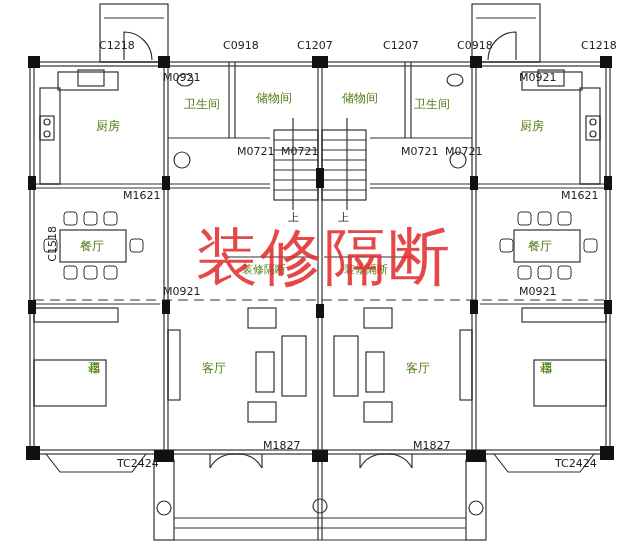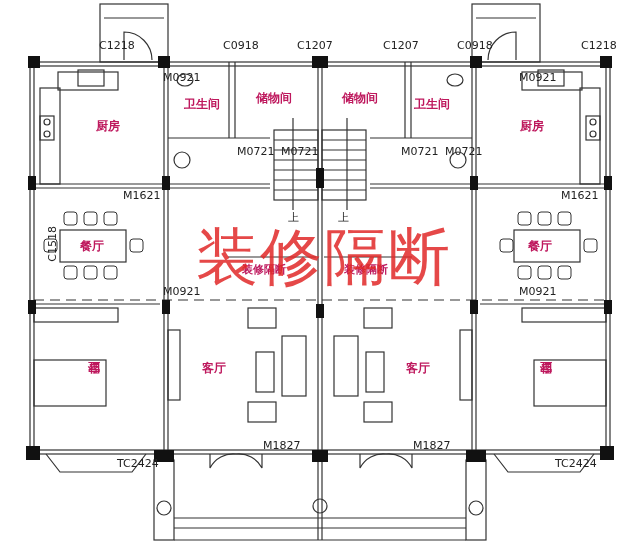--- a/index.html
+++ b/index.html
@@ -1,19 +1,19 @@
 <!DOCTYPE html>
 <html><head>
 <meta charset="utf-8">
 <style>
   html, body { margin: 0; padding: 0; background: #ffffff; }
   body { width: 640px; height: 552px; overflow: hidden; position: relative; font-family: "Liberation Sans", "DejaVu Sans", sans-serif; }
   #plan { position: absolute; left: 0; top: 0; width: 640px; height: 552px; }
   .lbl { position: absolute; font-size: 11px; color: #222; white-space: nowrap; line-height: 1; font-family: "DejaVu Sans", sans-serif; margin-left: 41px; }
-  .room { position: absolute; font-size: 12px; color: #be185d; white-space: nowrap; line-height: 1; font-family: "DejaVu Sans", sans-serif; font-weight: bold; }
+  .room { position: absolute; font-size: 12px; color: #4d7c0f; white-space: nowrap; line-height: 1; font-family: "DejaVu Sans", sans-serif; }
   .vert { writing-mode: vertical-rl; transform: rotate(180deg); }
   .wm { position: absolute; left: 196px; top: 226px; font-size: 62px; color: rgba(225,40,40,0.85); font-family: "DejaVu Serif", serif; letter-spacing: 2px; white-space: nowrap; line-height: 1; pointer-events: none; font-weight: 300; }
   .up { position: absolute; font-size: 11px; color: #222; }
 </style>
 </head>
 <body>
 
 <svg id="plan" viewBox="0 0 640 552" xmlns="http://www.w3.org/2000/svg">
   <defs>
     <g id="chair">

